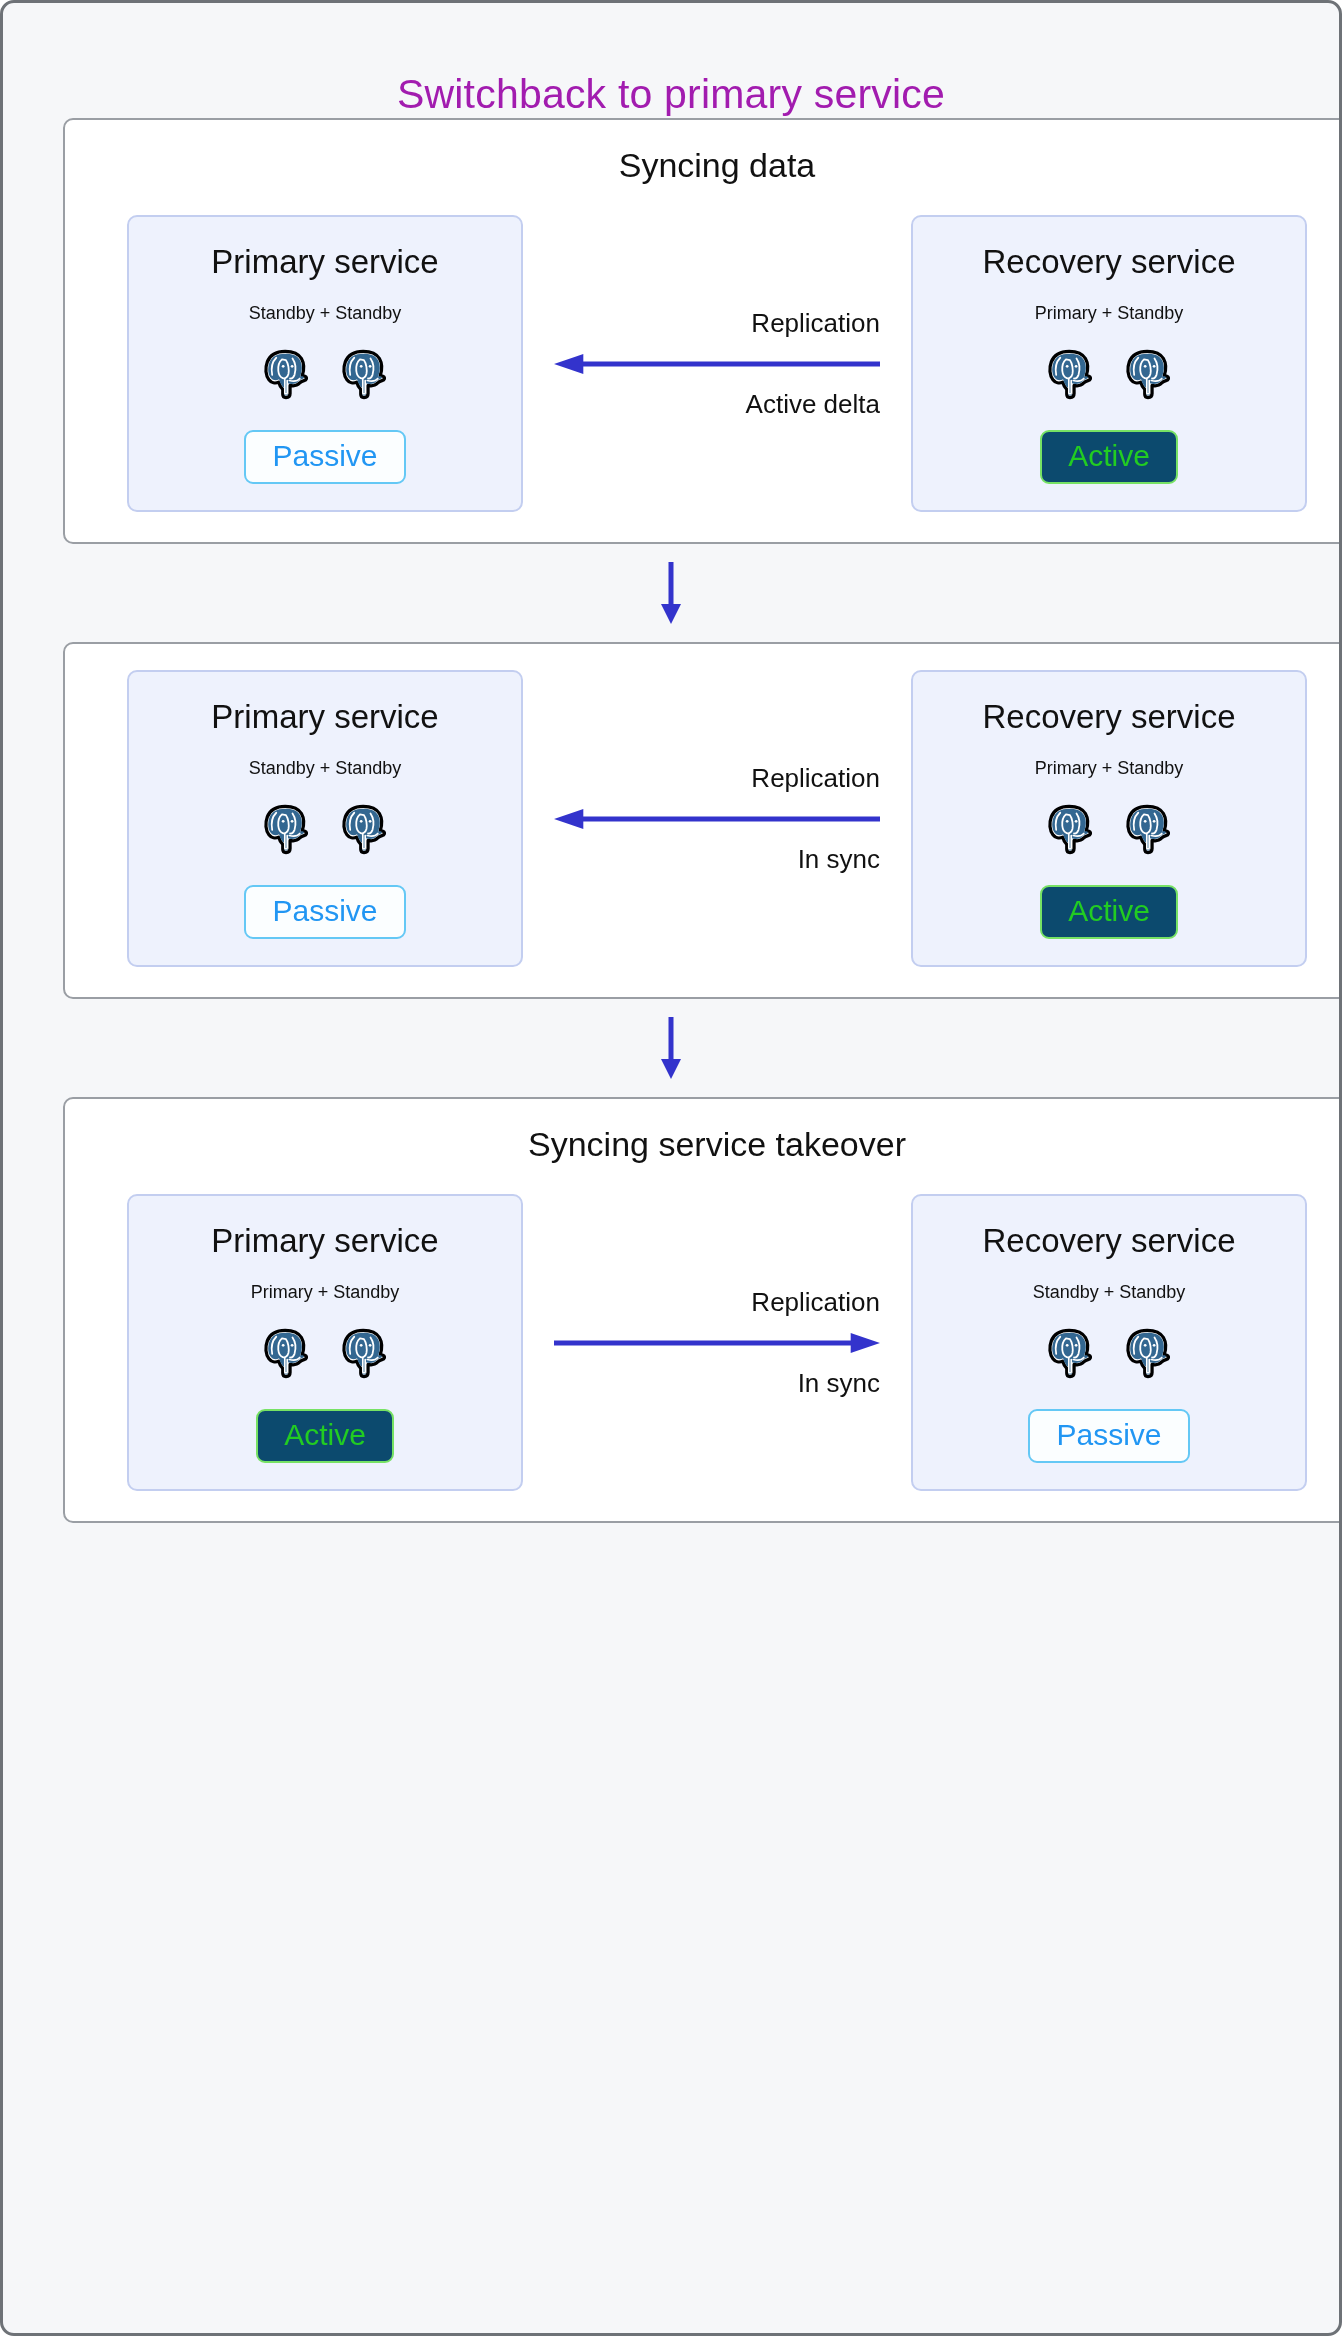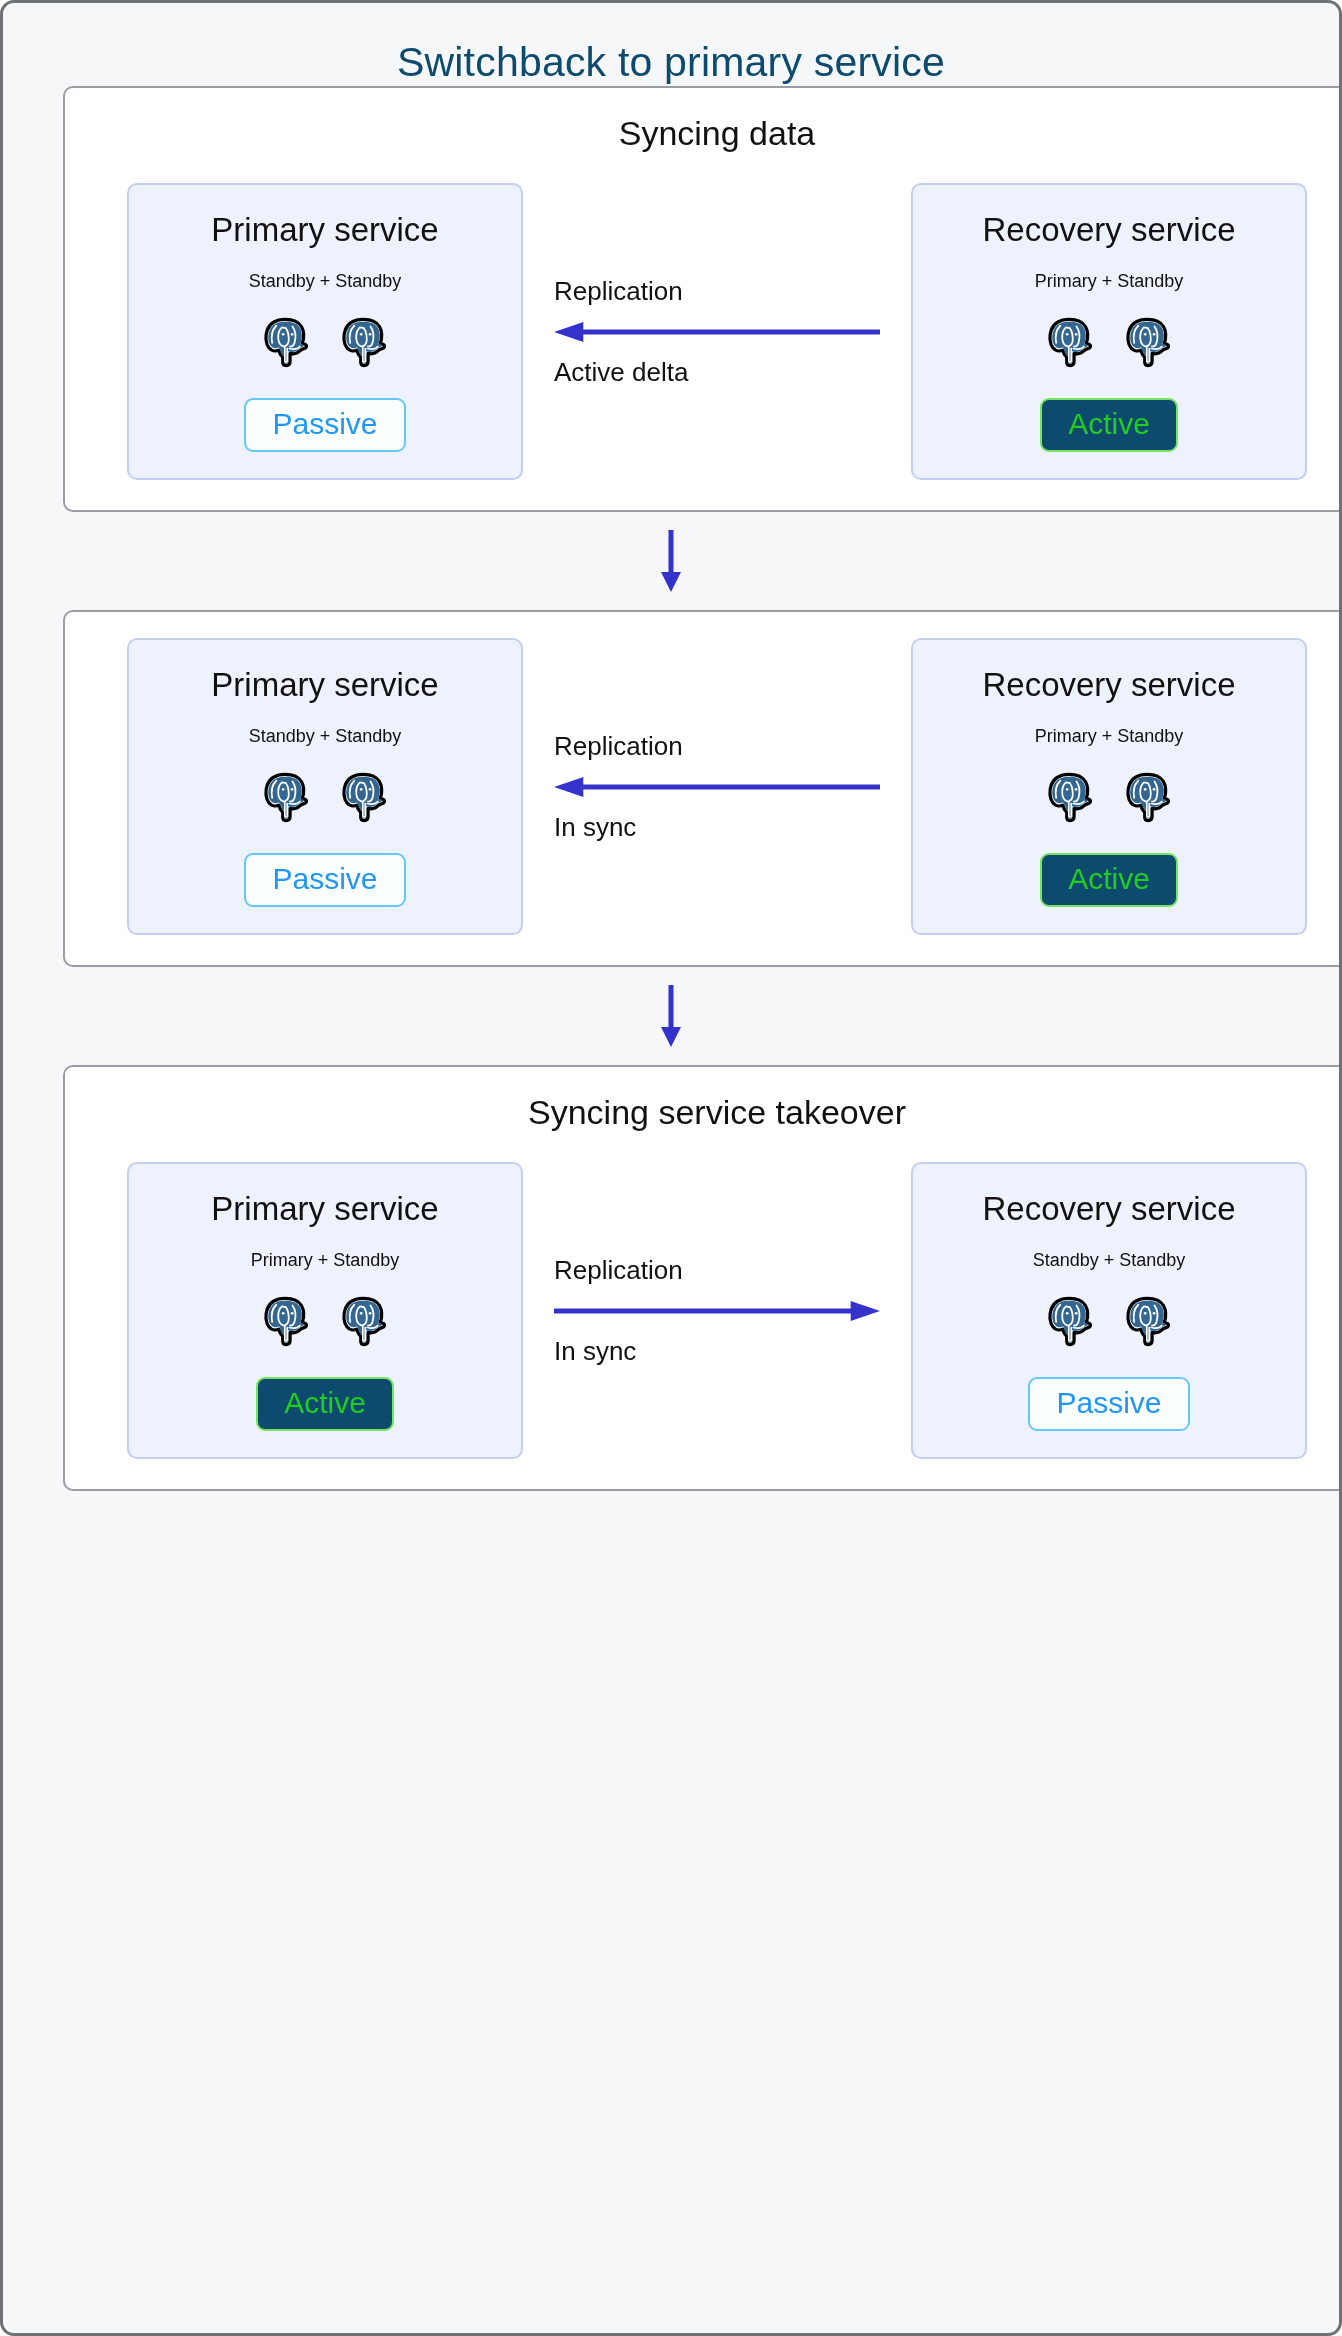--- a/index.html
+++ b/index.html
@@ -16,22 +16,22 @@
     height: 2336px;
     box-sizing: border-box;
     background: #f6f7f9;
     border: 3px solid #6e7277;
     border-radius: 14px;
     overflow: hidden;
   }
   .diagram-title {
     text-align: center;
     font-size: 41px;
-    color: #0c4a6e;
-    padding-top: 36px;
+    color: #a21caf;
+    padding-top: 68px;
     letter-spacing: 0.2px;
   }
   .panels {
     padding: 0 60px;
   }
   .panel {
     background: #ffffff;
     border: 2px solid #9a9ea4;
     border-radius: 10px;
     box-sizing: border-box;
@@ -98,21 +98,21 @@
   .badge.active {
     color: #22cc22;
     border: 2px solid #77e264;
     background: #0c4a6e;
   }
   .connector {
     flex: 1;
     display: flex;
     flex-direction: column;
     justify-content: center;
-    align-items: flex-start;
+    align-items: flex-end;
     min-width: 0;
     padding: 0 6px;
   }
   .connector-label {
     font-size: 26px;
     color: #111111;
     white-space: nowrap;
   }
   .connector-label.top { margin-bottom: 12px; }
   .connector-label.bottom { margin-top: 12px; }

